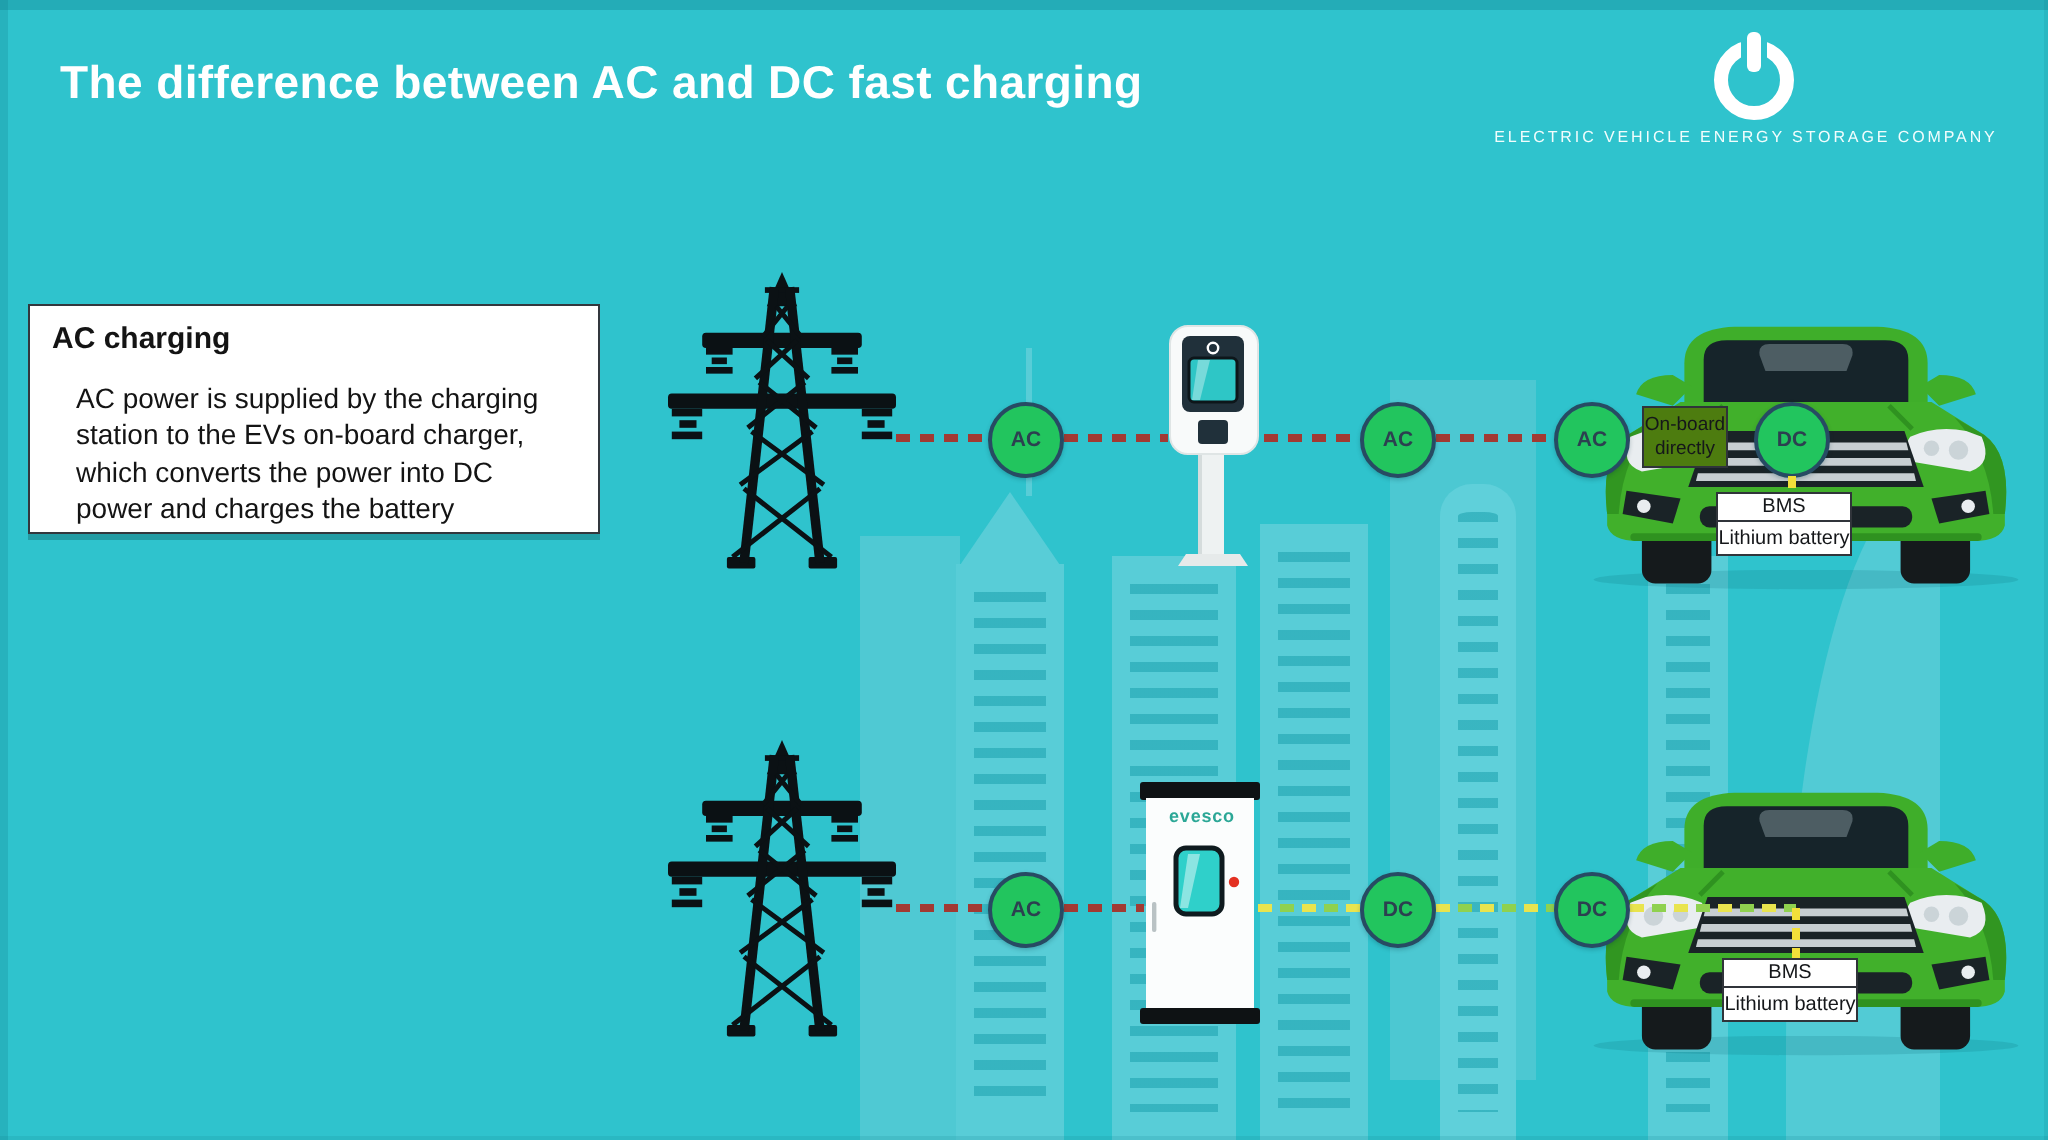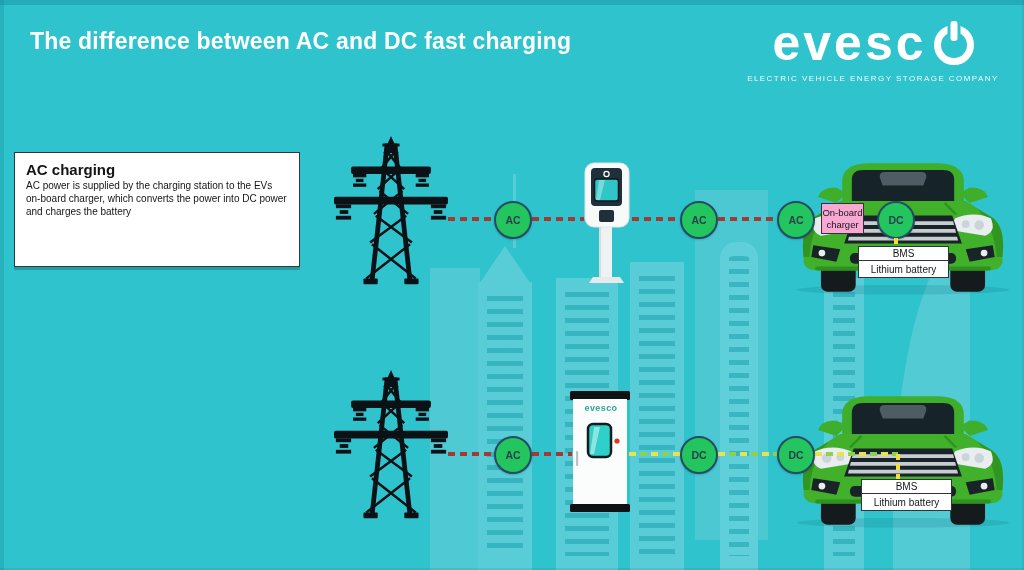--- a/index.html
+++ b/index.html
@@ -27,33 +27,33 @@
   .logo{position:absolute;left:742px;top:18px;width:262px;color:#fff;text-align:center;}
   .wordmark{display:flex;align-items:center;justify-content:center;font-size:50px;font-weight:bold;letter-spacing:3px;line-height:1;}
   .pwr{display:inline-block;width:26px;height:26px;border:7px solid #fff;border-radius:50%;position:relative;margin-left:7px;top:2px;}
   .pwr .gap{position:absolute;top:-8px;left:50%;transform:translateX(-50%);width:13px;height:11px;background:#2fc3cd;}
   .pwr .bar{position:absolute;top:-11px;left:50%;transform:translateX(-50%);width:7px;height:20px;background:#fff;border-radius:3px;}
   .tagline{margin-top:6px;font-size:8px;letter-spacing:1.45px;color:#f2fdfd;white-space:nowrap;}
   
   .info{position:absolute;left:14px;width:286px;background:#fff;border:1.5px solid #33373d;
         box-sizing:border-box;padding:8px 11px;color:#141414;box-shadow:0 3px 0 rgba(0,40,45,.25);}
   .info h3{margin:0 0 1px 0;font-size:15px;}
-  .info p{margin:0;font-size:10px;line-height:1.32;}
+  .info p{margin:12px;font-size:14px;line-height:1.32;}
   
   .dash{position:absolute;height:4px;}
   .dash.red{background:repeating-linear-gradient(90deg,#a23a33 0 7px,rgba(0,0,0,0) 7px 12px);}
   .dash.lime{background:repeating-linear-gradient(90deg,#e9e44e 0 7px,rgba(0,0,0,0) 7px 11px,#8fd14f 11px 18px,rgba(0,0,0,0) 18px 22px);}
   .vdash{position:absolute;width:4px;background:repeating-linear-gradient(180deg,#f2df3a 0 6px,rgba(0,0,0,0) 6px 10px);}
   .node{position:absolute;width:38px;height:38px;border-radius:50%;background:#22c55e;
         border:2px solid #274b63;box-sizing:border-box;display:flex;align-items:center;justify-content:center;
         font-size:10.5px;font-weight:bold;color:#2c4050;box-shadow:0 1px 2px rgba(0,50,60,.25);}
-  .wlabel{position:absolute;background:#f9a8d4;border:1px solid #30343a;box-sizing:border-box;
+  .wlabel{position:absolute;background:#4d7c0f;border:1px solid #30343a;box-sizing:border-box;
           display:flex;align-items:center;justify-content:center;text-align:center;color:#15171a;}
   .onboard{font-size:9.5px;line-height:1.2;}
-  .bstack{position:absolute;width:91px;}
+  .bstack{position:absolute;width:68px;}
   .bstack .cell{background:#fff;border:1px solid #30343a;box-sizing:border-box;display:flex;
                 align-items:center;justify-content:center;font-size:10px;color:#15171a;}
   .bstack .cell+ .cell{border-top:none;}
   .cab-logo{position:absolute;font-size:9px;font-weight:bold;color:#2ba796;letter-spacing:.4px;text-align:center;}
   .art{position:absolute;}
 </style>
 </head>
 <body>
 
 <div class="stage">
@@ -150,21 +150,20 @@
   <div class="bldg win" style="left:556px;top:278px;width:62px;height:292px;"></div>
   <div class="bldg win" style="left:630px;top:262px;width:54px;height:308px;"></div>
   <div class="bldg" style="left:695px;top:190px;width:73px;height:350px;background:#4cc8d2;"></div>
   <div class="bldg win round" style="left:720px;top:242px;width:38px;height:328px;background-color:#5fd0da;"></div>
   <div class="bldg win" style="left:824px;top:278px;width:40px;height:292px;"></div>
   <div class="sail" style="left:893px;top:235px;width:77px;height:335px;"></div>
 
   <div class="title">The difference between AC and DC fast charging</div>
   <div class="logo">
     <div class="wordmark">
-      <span>evesc</span>
       <span class="pwr">
           <span class="gap"></span>
           <span class="bar"></span>
         </span>
     </div>
     <div class="tagline">ELECTRIC VEHICLE ENERGY STORAGE COMPANY</div>
   </div>
 
   <div class="info" style="top:152px;height:115px;">
     <h3>AC charging</h3>
@@ -199,21 +198,21 @@
   <div class="node" style="left:777px;top:201px;">
       <span>AC</span>
     </div>
   <div class="node" style="left:877px;top:201px;">
       <span>DC</span>
     </div>
 
   <div class="wlabel onboard" style="left:821px;top:203px;width:43px;height:31px;">
     <div>
       <div>On-board</div>
-      <div>charger</div>
+      <div>directly</div>
     </div>
   </div>
 
   <div class="vdash" style="left:894px;top:238px;height:10px;"></div>
 
   <div class="bstack" style="left:858px;top:246px;">
     <div class="cell" style="height:15px;">BMS</div>
     <div class="cell" style="height:17px;">Lithium battery</div>
   </div>
 

